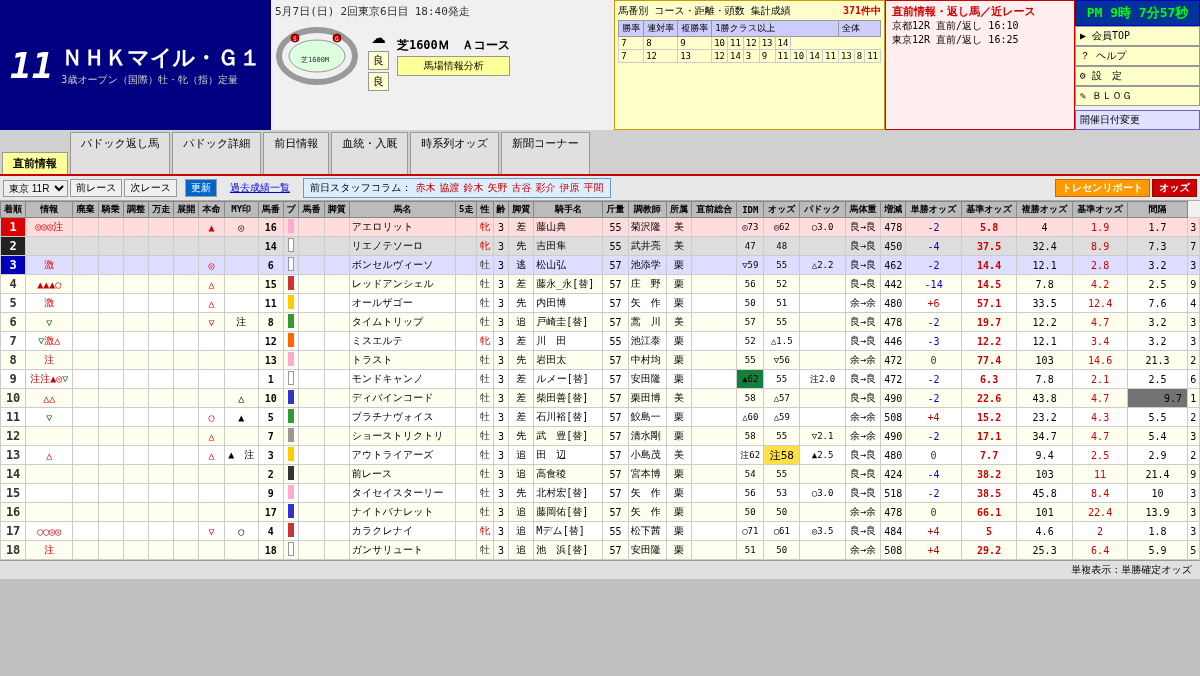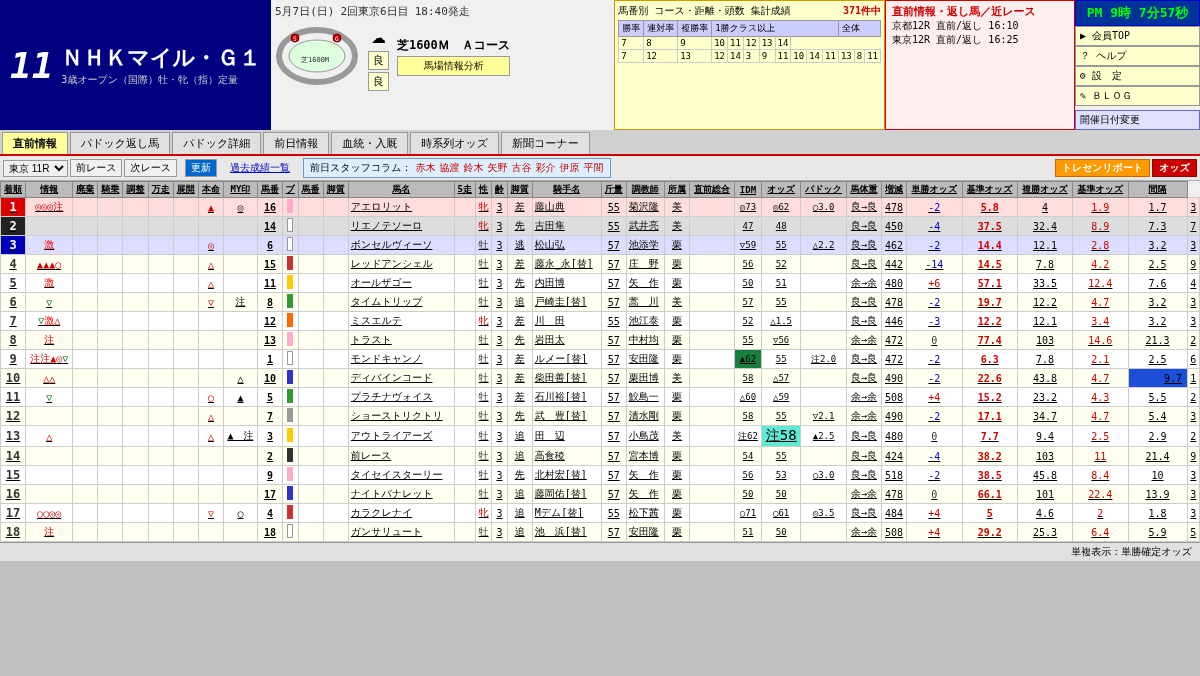--- a/index.html
+++ b/index.html
@@ -29,32 +29,32 @@
     .stats-block { background: #ffffcc; border: 1px solid #cc9900; padding: 3px; font-size: 10px; min-width: 270px; }
     
     .jissen-block { background: #ffeeee; border: 1px solid #cc0000; padding: 3px 6px; font-size: 10px; min-width: 190px; }
     
     .right-panel { display: flex; flex-direction: column; width: 125px; }
     
     .time-box { background: #003399; color: #00ff00; padding: 3px 6px; font-size: 13px; font-weight: bold; text-align: center; border: 1px solid #0000cc; }
     
     .nav-tabs { display: flex; background: #d0d0d0; padding: 2px 2px 0; gap: 2px; border-bottom: 2px solid #cc0000; }
     .nav-tab { padding: 3px 10px; border: 1px solid #999; border-bottom: none; cursor: pointer; font-size: 11px; background: #e0e0e0; }
-    .nav-tab.active { background: #ffff99; font-weight: bold; }
+    .nav-tab.active { background: #ffff99; font-weight: bold; margin-top: 20px; }
     
     .control-bar { display: flex; align-items: center; background: #e8e8e8; padding: 2px 3px; border-bottom: 1px solid #aaa; gap: 2px; flex-wrap: wrap; }
     
     .ctrl-select { font-size: 10px; padding: 1px; border: 1px solid #999; }
     .ctrl-btn { font-size: 10px; padding: 1px 5px; border: 1px solid #999; background: #f0f0f0; cursor: pointer; }
     .ctrl-btn.blue-btn { background: #0066cc; color: white; }
     .ctrl-btn.active-link { color: #0000cc; text-decoration: underline; cursor: pointer; background: none; border: none; font-size: 10px; }
     
     .staff-section { background: #ddeeff; border: 1px solid #6699cc; padding: 2px 6px; font-size: 10px; display: flex; align-items: center; gap: 4px; }
     
-    table.main-table { width: 100%; border-collapse: collapse; font-size: 10px; text-decoration: underline; }
+    table.main-table { width: 100%; border-collapse: collapse; font-size: 10px; }
     table.main-table th { background: #bbbbbb; border: 1px solid #888; padding: 1px 2px; text-align: center; font-size: 9px; white-space: nowrap; position: sticky; top: 0; }
     table.main-table td { border: 1px solid #ccc; padding: 1px 2px; text-align: center; white-space: nowrap; font-size: 10px; }
     
     .tr-1 td { background: #ffdddd; }
     .tr-2 td { background: #dddddd; }
     .tr-3 td { background: #ddddff; }
     .tr-even td { background: #fffff0; }
     .tr-odd td { background: #ffffff; }
     
     .red-txt { color: #cc0000; }
@@ -600,21 +600,21 @@
     <td style="background:#fffff0;font-size:9px;"></td>
     <td style="background:#fffff0;font-size:9px;">58</td>
     <td style="background:#fffff0;font-size:9px;">△57</td>
     <td style="background:#fffff0;font-size:9px;"></td>
     <td style="background:#fffff0;">良→良</td>
     <td style="background:#fffff0;">490</td>
     <td style="background:#fffff0;color:#0000cc;">-2</td>
     <td style="background:#fffff0;font-weight:bold;color:#cc0000;">22.6</td>
     <td style="background:#fffff0;">43.8</td>
     <td style="background:#fffff0;color:#cc0000;">4.7</td>
-    <td style="background:#1d4ed8;padding-left:33px;">9.7</td>
+    <td style="background:#737373;padding-left:33px;">9.7</td>
     <td style="background:#fffff0;">1</td>
   </tr>
           <tr class="tr-odd">
     <td style="background:#ffffff;color:#333;font-weight:bold;text-align:center;font-size:12px;">11</td>
     <td style="background:#ffffff;"><span style="color:#006600;font-size:10px;">▽</span></td>
     <td style="background:#ffffff;"></td>
     <td style="background:#ffffff;"></td>
     <td style="background:#ffffff;"></td>
     <td style="background:#ffffff;"></td>
     <td style="background:#ffffff;"></td>
@@ -700,21 +700,21 @@
     <td style="background:#ffffff;"></td>
     <td style="background:#ffffff;color:#333;">牡</td>
     <td style="background:#ffffff;">3</td>
     <td style="background:#ffffff;">追</td>
     <td style="background:#ffffff;text-align:left;">田　辺</td>
     <td style="background:#ffffff;">57</td>
     <td style="background:#ffffff;text-align:left;">小島茂</td>
     <td style="background:#ffffff;">美</td>
     <td style="background:#ffffff;font-size:9px;"></td>
     <td style="background:#ffffff;font-size:9px;">注62</td>
-    <td style="background:#5eead4;font-size:14px;">注58</td>
+    <td style="background:#fde047;font-size:11px;">注58</td>
     <td style="background:#ffffff;font-size:9px;">▲2.5</td>
     <td style="background:#ffffff;">良→良</td>
     <td style="background:#ffffff;">480</td>
     <td style="background:#ffffff;color:#333;">0</td>
     <td style="background:#ffffff;font-weight:bold;color:#cc0000;">7.7</td>
     <td style="background:#ffffff;">9.4</td>
     <td style="background:#ffffff;color:#cc0000;">2.5</td>
     <td style="background:#ffffff;">2.9</td>
     <td style="background:#ffffff;">2</td>
   </tr>

